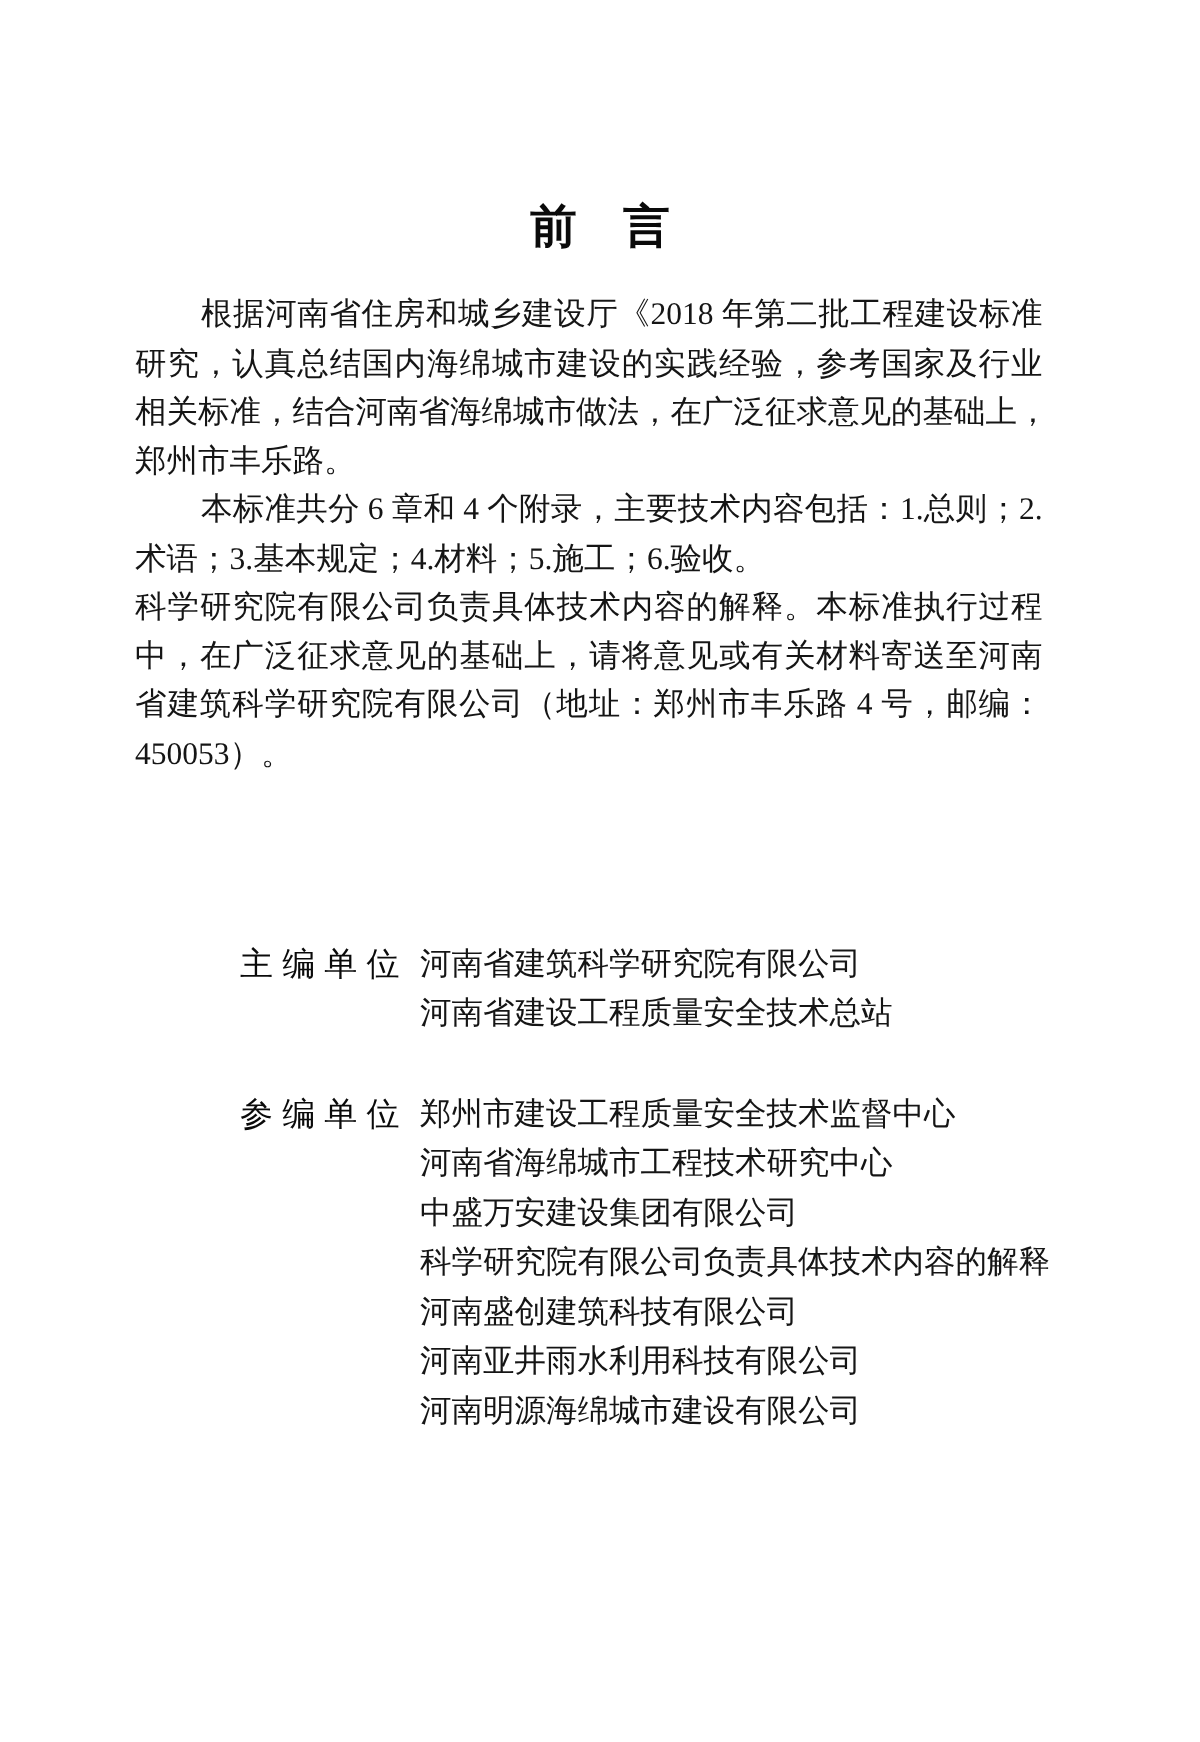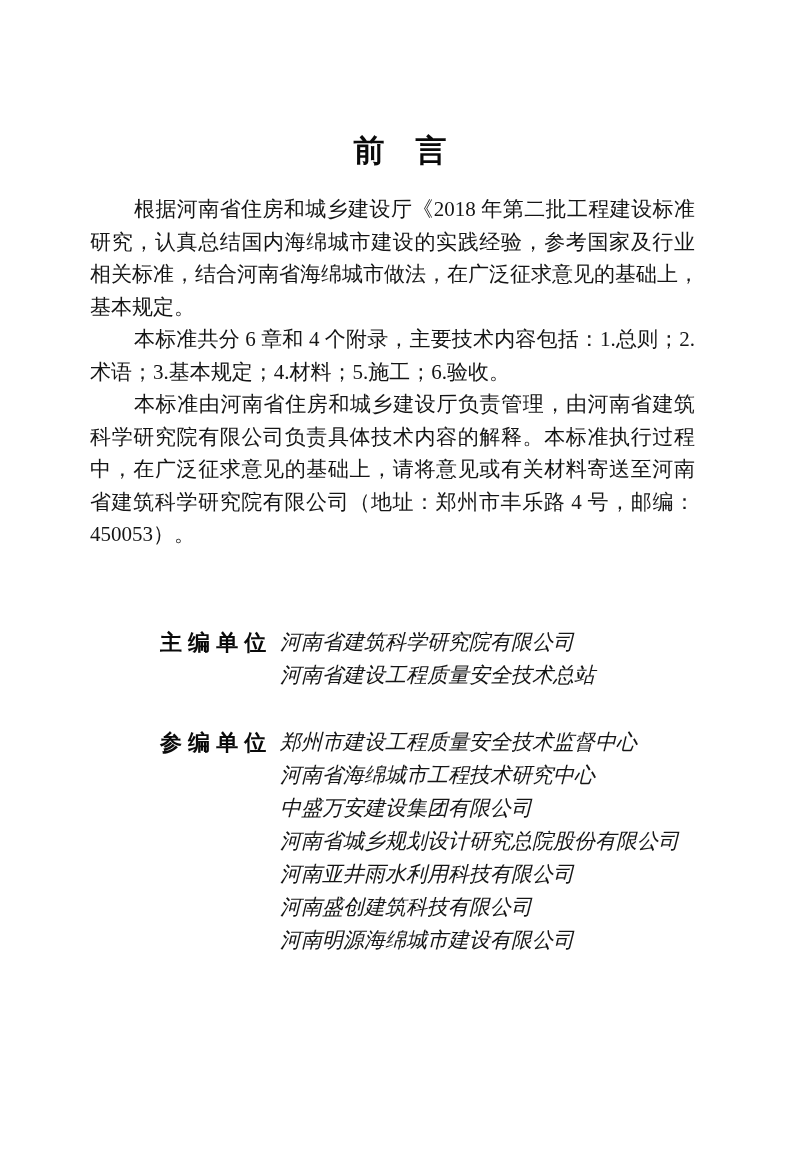--- a/index.html
+++ b/index.html
@@ -53,74 +53,72 @@
     left: 160px;
     display: flex;
     align-items: flex-start;
   }
   .editors-block.chief { top: 626px; }
   .editors-block.participating { top: 726px; }
   .editors-label {
     width: 120px;
     flex: 0 0 120px;
     font-family: "Liberation Sans", sans-serif;
-    font-weight: bold;
+    font-weight: normal;
     font-size: 22px;
     line-height: 33px;
     color: #0a0a0a;
     white-space: nowrap;
   }
   .editors-units {
     display: flex;
     flex-direction: column;
   }
   .unit {
     font-size: 21px;
     line-height: 33px;
     white-space: nowrap;
-    font-style: italic;
   }
 </style>
 </head>
 <body>
 
 <div class="page">
 
   <div class="doc-title">前　言</div>
 
   <div class="body-text">
     <div class="line indent">根据河南省住房和城乡建设厅《2018 年第二批工程建设标准</div>
     <div class="line">研究，认真总结国内海绵城市建设的实践经验，参考国家及行业</div>
     <div class="line">相关标准，结合河南省海绵城市做法，在广泛征求意见的基础上，</div>
-    <div class="line last">基本规定。</div>
+    <div class="line last">郑州市丰乐路。</div>
 
     <div class="line indent">本标准共分 6 章和 4 个附录，主要技术内容包括：1.总则；2.</div>
     <div class="line last">术语；3.基本规定；4.材料；5.施工；6.验收。</div>
 
-    <div class="line indent">本标准由河南省住房和城乡建设厅负责管理，由河南省建筑</div>
     <div class="line">科学研究院有限公司负责具体技术内容的解释。本标准执行过程</div>
     <div class="line">中，在广泛征求意见的基础上，请将意见或有关材料寄送至河南</div>
     <div class="line">省建筑科学研究院有限公司（地址：郑州市丰乐路 4 号，邮编：</div>
     <div class="line last">450053）。</div>
   </div>
 
   <div class="editors-block chief">
     <div class="editors-label">主 编 单 位</div>
     <div class="editors-units">
       <div class="unit">河南省建筑科学研究院有限公司</div>
       <div class="unit">河南省建设工程质量安全技术总站</div>
     </div>
   </div>
 
   <div class="editors-block participating">
     <div class="editors-label">参 编 单 位</div>
     <div class="editors-units">
       <div class="unit">郑州市建设工程质量安全技术监督中心</div>
       <div class="unit">河南省海绵城市工程技术研究中心</div>
       <div class="unit">中盛万安建设集团有限公司</div>
-      <div class="unit">河南省城乡规划设计研究总院股份有限公司</div>
+      <div class="unit">科学研究院有限公司负责具体技术内容的解释</div>
+      <div class="unit">河南盛创建筑科技有限公司</div>
       <div class="unit">河南亚井雨水利用科技有限公司</div>
-      <div class="unit">河南盛创建筑科技有限公司</div>
       <div class="unit">河南明源海绵城市建设有限公司</div>
     </div>
   </div>
 
 </div>
 
 </body></html>

